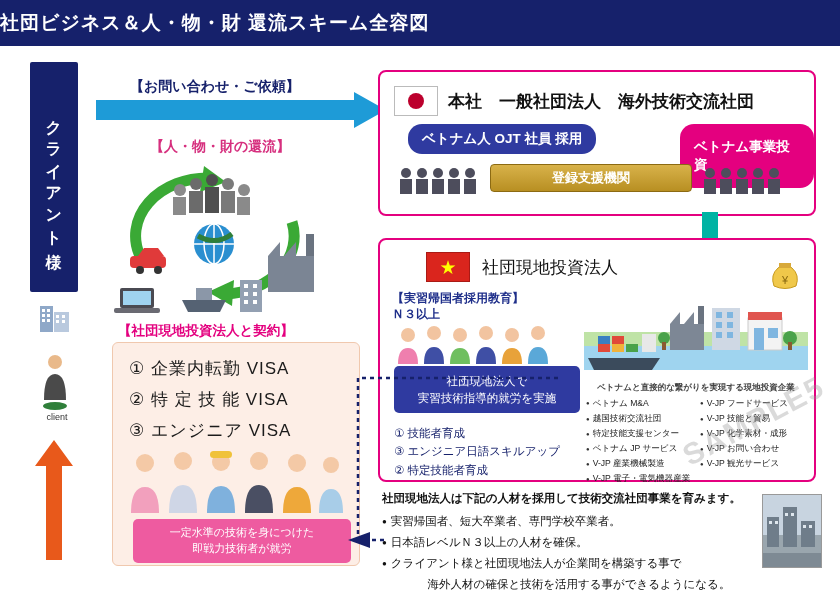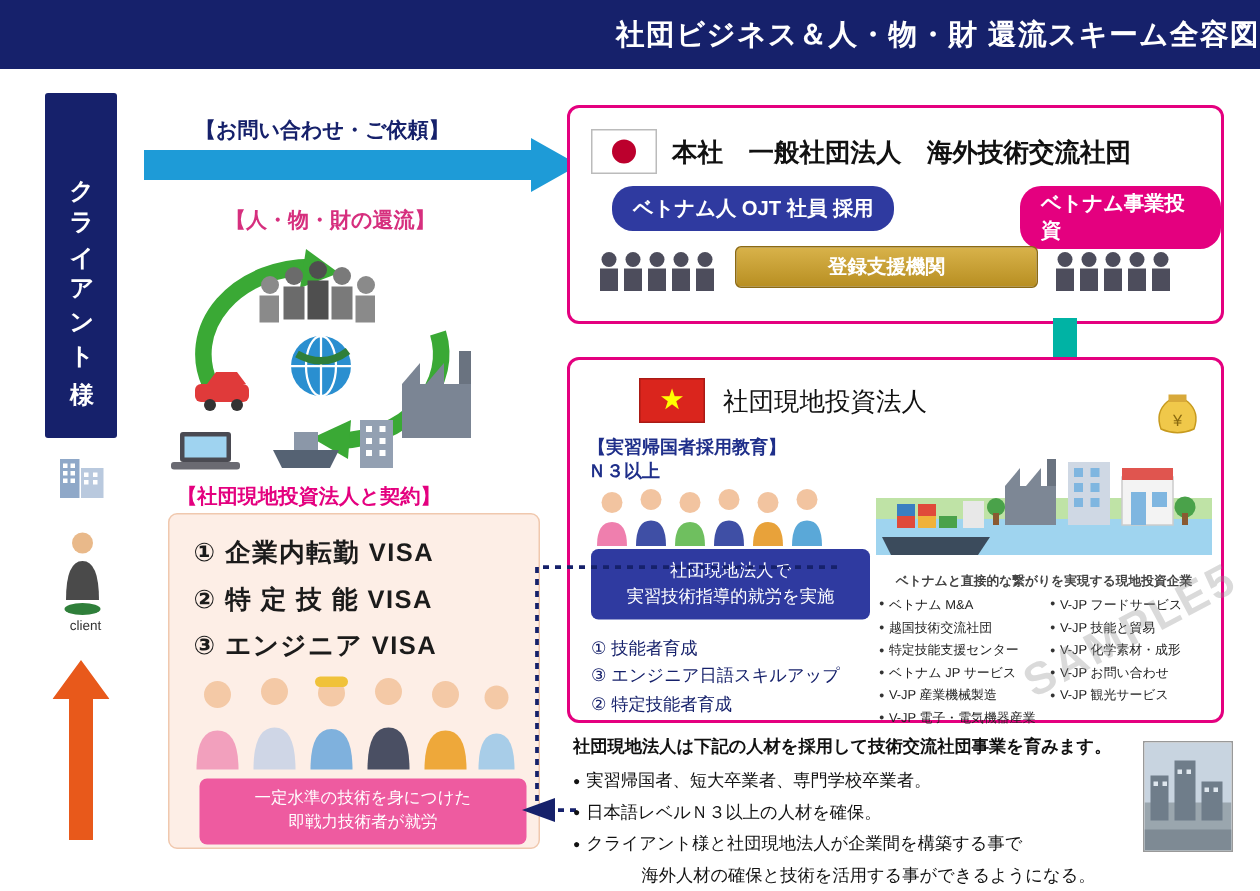--- a/index.html
+++ b/index.html
@@ -9,21 +9,21 @@
     font-family:"Liberation Sans","DejaVu Sans",sans-serif;
     position:relative;
     overflow:hidden;
   }
   .root{position:relative;width:840px;height:594px;}
 
   
   .header{
     position:absolute;left:0;top:0;width:840px;height:46px;
     background:#16216b;
-    display:flex;align-items:center;justify-content:flex-end;
+    display:flex;align-items:center;justify-content:flex-start;
   }
   .header-title{
     color:#ffffff;font-size:19px;font-weight:bold;letter-spacing:1px;
   }
 
   
   .client-box{
     position:absolute;left:30px;top:62px;width:48px;height:230px;
     background:#16216b;border-radius:2px;
     display:flex;align-items:center;justify-content:center;
@@ -86,21 +86,21 @@
   }
   .hq-title{font-size:17px;font-weight:bold;color:#111;}
   .hq-pill-blue{
     position:absolute;left:28px;top:52px;
     background:#2f3aa0;color:#fff;border-radius:14px;
     padding:6px 14px;font-size:13.5px;font-weight:bold;
   }
   .hq-pill-pink{
     position:absolute;left:300px;top:52px;
     background:#e4007f;color:#fff;border-radius:14px;
-    padding:3px 14px;font-size:13.5px;font-weight:bold;
+    padding:14px 14px;font-size:13.5px;font-weight:bold;
   }
   .hq-gold{
     position:absolute;left:110px;top:92px;width:200px;height:26px;
     background:linear-gradient(#d8b24a,#b88f22);
     border:1px solid #8c6a12;border-radius:4px;
     color:#fff;font-size:13px;font-weight:bold;
     display:flex;align-items:center;justify-content:center;
   }
   .hq-people-left{position:absolute;left:18px;top:94px;}
   .hq-people-right{position:absolute;left:322px;top:94px;}
@@ -155,21 +155,21 @@
     position:absolute;left:204px;top:42px;width:224px;height:98px;
   }
   .money-bag{position:absolute;left:388px;top:18px;width:34px;height:34px;}
 
   
   .visa-box{
     position:absolute;left:112px;top:342px;width:246px;height:222px;
     background:#fdeee6;border:1px solid #f0c8ae;border-radius:6px;
   }
   .visa-line{
-    font-size:17px;font-weight:bold;color:#1b1b1b;margin:0 0 8px 0;
+    font-size:17px;font-weight:normal;color:#1b1b1b;margin:0 0 8px 0;
     letter-spacing:1px;
   }
   .visa-lines{position:absolute;left:16px;top:14px;}
   .visa-people{position:absolute;left:12px;top:106px;width:224px;height:66px;}
   .visa-pink-note{
     position:absolute;left:20px;top:176px;width:206px;
     background:#ee5ba0;color:#fff;border-radius:5px;
     padding:6px 6px;font-size:11px;line-height:1.45;text-align:center;
   }
   .dotted-path{

